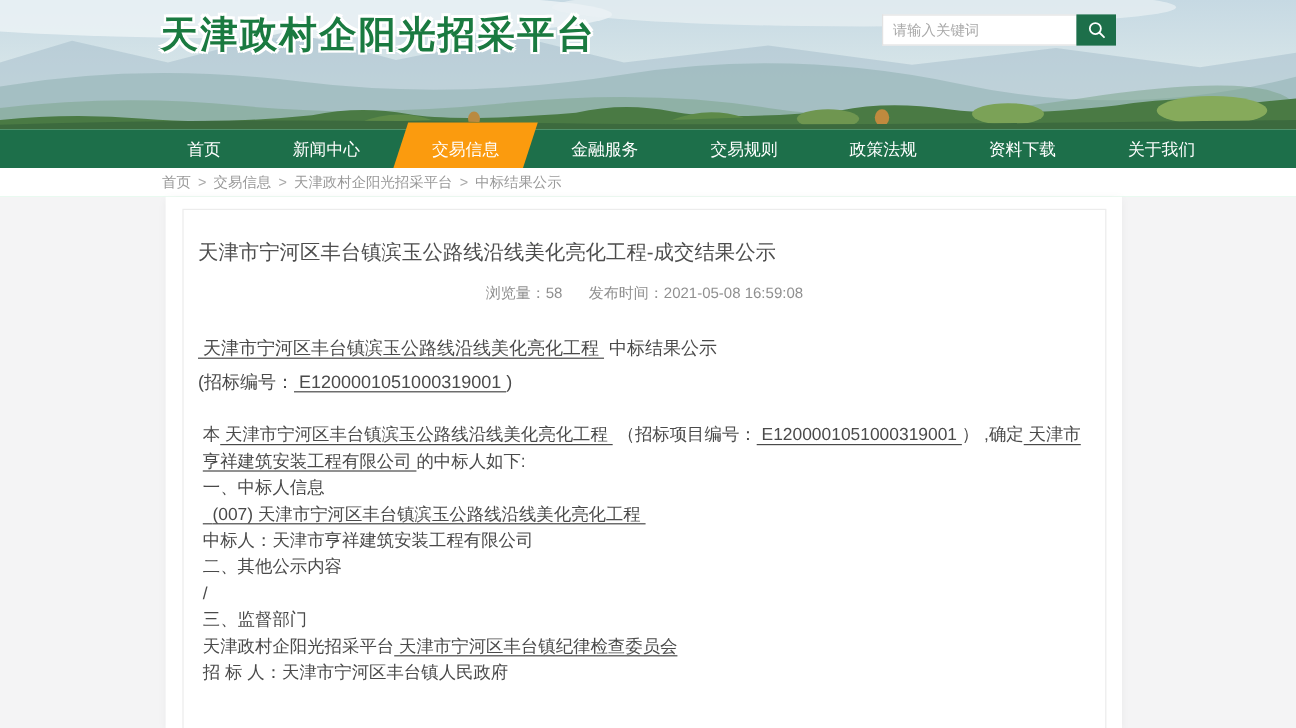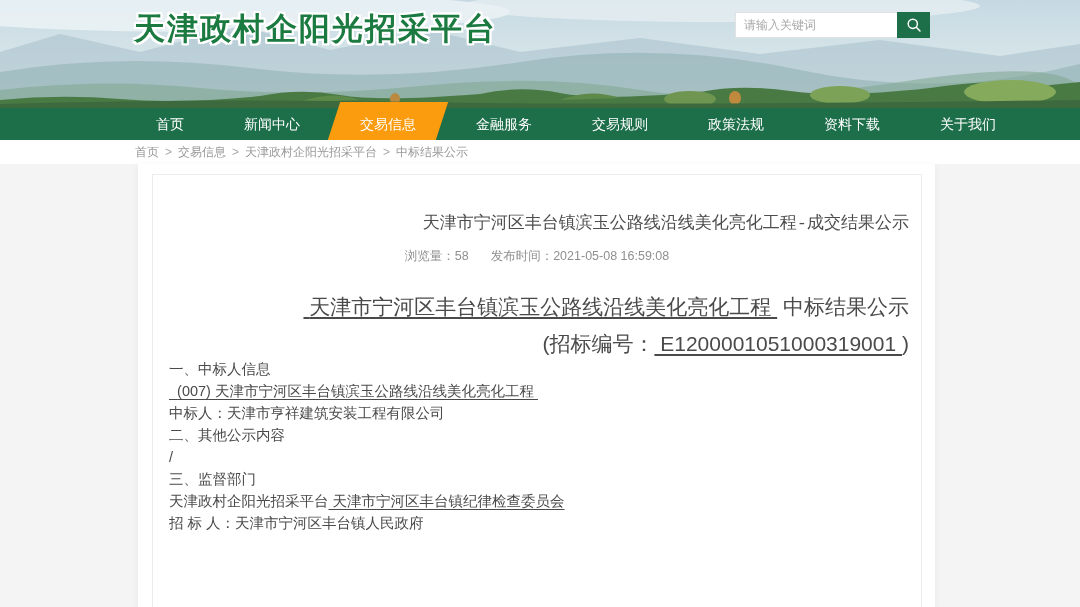--- a/index.html
+++ b/index.html
@@ -60,25 +60,25 @@
   
   .page-bg{position:relative;height:443px;background:var(--bg-gray);}
   .outer-panel{
     position:absolute;left:138px;top:0;width:797px;height:443px;
     background:#fff;box-shadow:0 2px 8px rgba(0,0,0,.05);
   }
   .inner-panel{
     position:absolute;left:14px;right:13px;top:10px;bottom:-2px;
     border:1px solid #ececec;background:#fff;padding:20px 12px 0;overflow:hidden;
   }
-  .article-title{text-align:right;font-size:17px;color:#4d4d4d;margin-top:16px;font-weight:400;font-family:Liberation Mono, monospace;}
+  .article-title{text-align:left;font-size:17px;color:#4d4d4d;margin-top:4px;font-weight:400;}
   .article-meta{text-align:center;font-size:12.5px;color:#8f8f8f;margin-top:14px;}
   .meta-gap{display:inline-block;width:22px;}
   .doc-heading{
-    text-align:right;font-size:21px;color:#4a4a4a;margin-top:28px;
+    text-align:left;font-size:15px;color:#4a4a4a;margin-top:28px;
     white-space:pre-wrap;
   }
   .doc-heading.sub{margin-top:9px;}
   .doc-paragraph{margin-top:24px;}
   .doc-paragraph,.doc-line{
     font-size:14.5px;color:#4a4a4a;line-height:22px;white-space:pre-wrap;
     padding:0 4px;min-height:22px;
   }
   .u{text-decoration:underline;text-underline-offset:3px;}
 </style>
@@ -145,20 +145,21 @@
       <div class="inner-panel">
 
         <div class="article-title">天津市宁河区丰台镇滨玉公路线沿线美化亮化工程-成交结果公示</div>
 
         <div class="article-meta">
           <span>浏览量：</span><span>58</span><span class="meta-gap"></span><span>发布时间：</span><span>2021-05-08 16:59:08</span>
         </div>
 
         <div class="doc-heading" id="docHeading"><span class="u"> 天津市宁河区丰台镇滨玉公路线沿线美化亮化工程 </span><span> 中标结果公示</span></div>
         <div class="doc-heading sub" id="docSubheading"><span>(招标编号：</span><span class="u"> E1200001051000319001 </span><span>)</span></div>
+        <div class="doc-paragraph" id="docParagraph"><span>本</span><span class="u"> 天津市宁河区丰台镇滨玉公路线沿线美化亮化工程 </span><span> （招标项目编号：</span><span class="u"> E1200001051000319001 </span><span>） ,确定</span><span class="u"> 天津市亨祥建筑安装工程有限公司 </span><span>的中标人如下:</span></div>
         <div id="docLines">
             <div class="doc-line"><span>一、中标人信息</span></div>
             <div class="doc-line"><span class="u">  (007) 天津市宁河区丰台镇滨玉公路线沿线美化亮化工程 </span></div>
             <div class="doc-line"><span>中标人：天津市亨祥建筑安装工程有限公司</span></div>
             <div class="doc-line"><span>二、其他公示内容</span></div>
             <div class="doc-line"><span>/</span></div>
             <div class="doc-line"><span>三、监督部门</span></div>
             <div class="doc-line"><span>天津政村企阳光招采平台</span><span class="u"> 天津市宁河区丰台镇纪律检查委员会</span></div>
             <div class="doc-line"><span>招 标 人：天津市宁河区丰台镇人民政府</span></div>
           </div>

